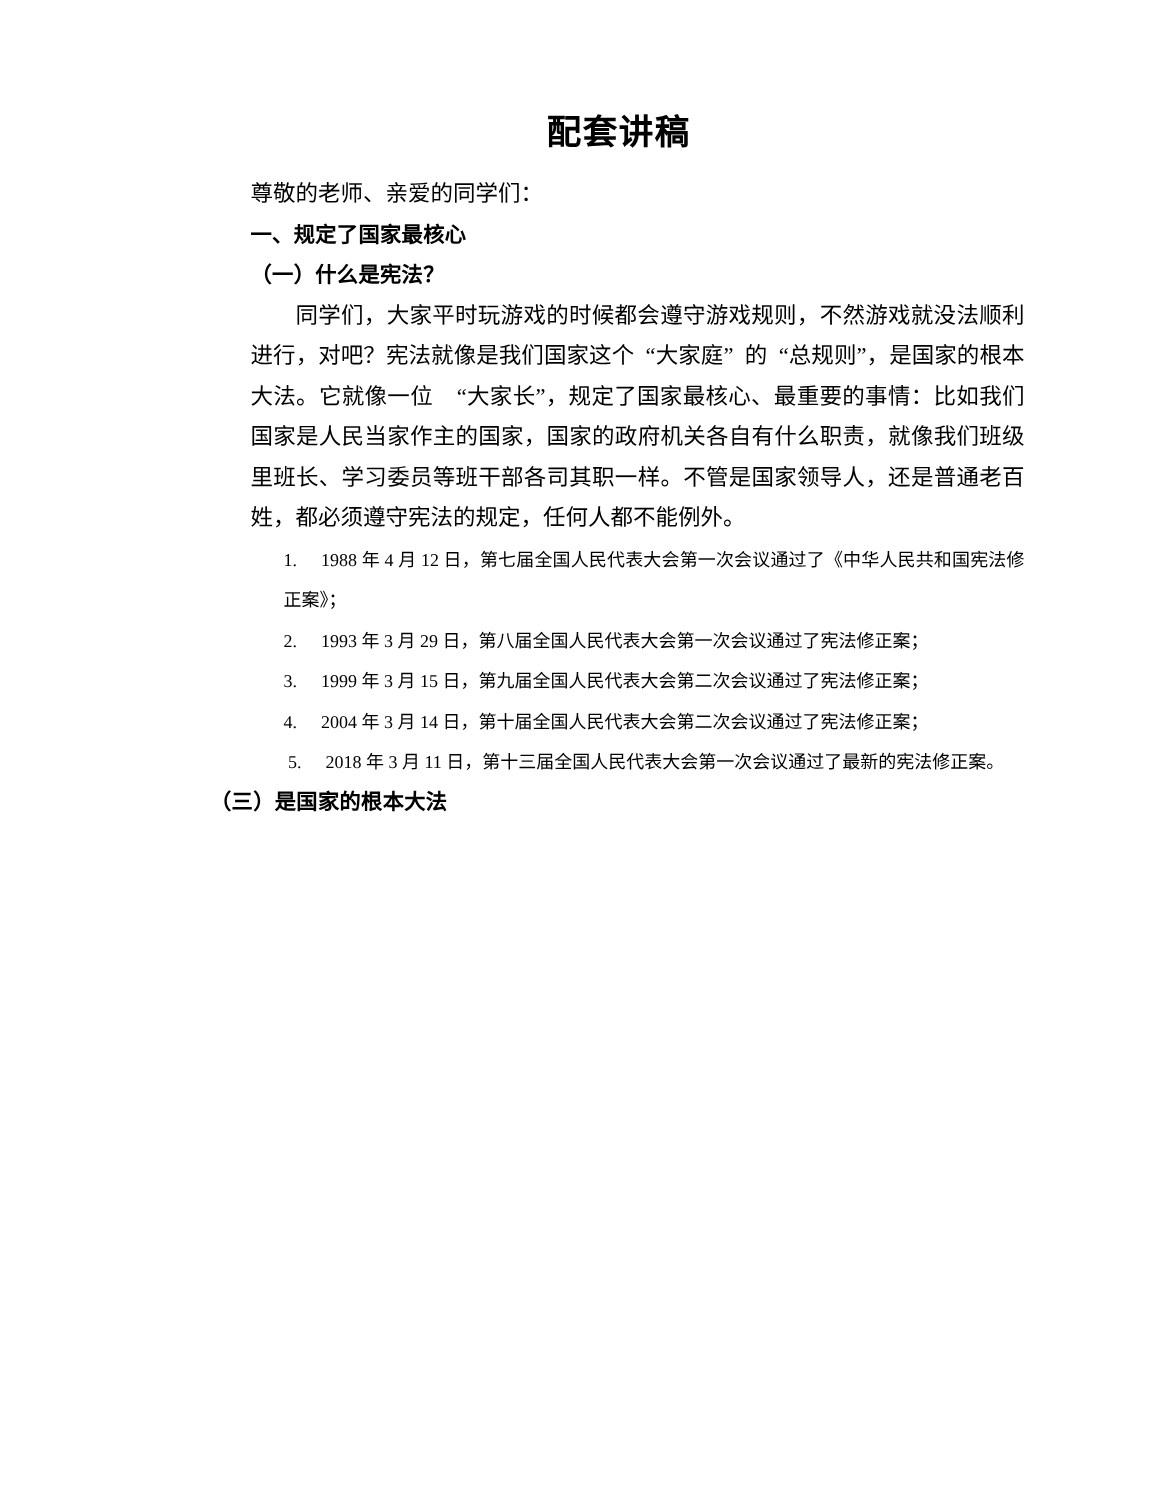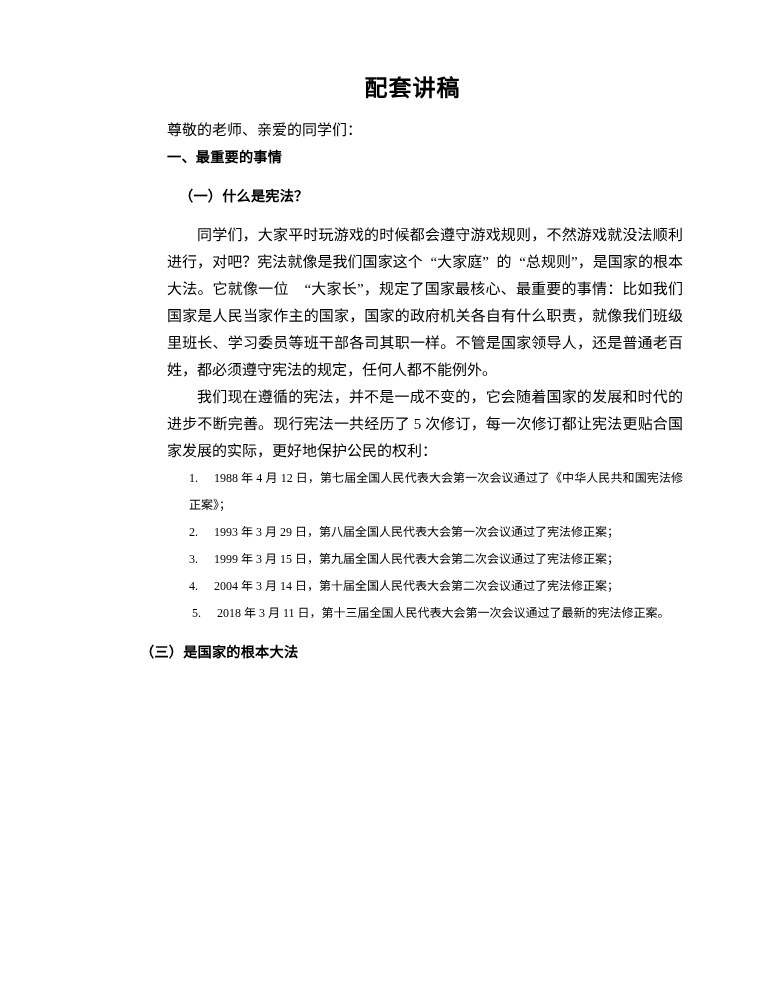--- a/index.html
+++ b/index.html
@@ -55,21 +55,21 @@
     font-size: 14.2px;
     line-height: 27px;
     margin: 0;
     font-weight: bold;
     text-indent: 0;
     letter-spacing: 0.2px;
   }
   p.heading-sub {
     font-size: 14.2px;
     line-height: 27px;
-    margin: 12px;
+    margin: 0;
     font-weight: bold;
     text-indent: 0;
     letter-spacing: 0.2px;
   }
   p.heading-spaced {
     margin-top: 27px;
   }
   p.heading-flush {
     padding-left: 0;
     margin-left: -27px;
@@ -115,28 +115,27 @@
 <div class="page">
   <div class="content">
 
     <h1 class="doc-title">配套讲稿</h1>
 
     <div class="body-block">
 
       <p class="para salutation">尊敬的老师、亲爱的同学们：</p>
 
 
-      <p class="heading">一、最重要的事情</p>
+      <p class="heading">一、规定了国家最核心</p>
 
       <p class="heading-sub">（一）什么是宪法？</p>
 
       <p class="para">同学们，大家平时玩游戏的时候都会遵守游戏规则，不然游戏就没法顺利进行，对吧？宪法就像是我们国家这个  “大家庭”  的  “总规则”，是国家的根本大法。它就像一位    “大家长”，规定了国家最核心、最重要的事情：比如我们国家是人民当家作主的国家，国家的政府机关各自有什么职责，就像我们班级里班长、学习委员等班干部各司其职一样。不管是国家领导人，还是普通老百姓，都必须遵守宪法的规定，任何人都不能例外。</p>
 
 
-      <p class="para">我们现在遵循的宪法，并不是一成不变的，它会随着国家的发展和时代的进步不断完善。现行宪法一共经历了 5 次修订，每一次修订都让宪法更贴合国家发展的实际，更好地保护公民的权利：</p>
 
       <ol class="amend-list">
         <li><span class="li-text">1988 年 4 月 12 日，第七届全国人民代表大会第一次会议通过了《中华人民共和国宪法修正案》；</span></li>
         <li><span class="li-text">1993 年 3 月 29 日，第八届全国人民代表大会第一次会议通过了宪法修正案；</span></li>
         <li><span class="li-text">1999 年 3 月 15 日，第九届全国人民代表大会第二次会议通过了宪法修正案；</span></li>
         <li><span class="li-text">2004 年 3 月 14 日，第十届全国人民代表大会第二次会议通过了宪法修正案；</span></li>
         <li class="last-item"><span class="li-text">2018 年 3 月 11 日，第十三届全国人民代表大会第一次会议通过了最新的宪法修正案。</span></li>
       </ol>
 
       <p class="heading-sub heading-flush">（三）是国家的根本大法</p>

